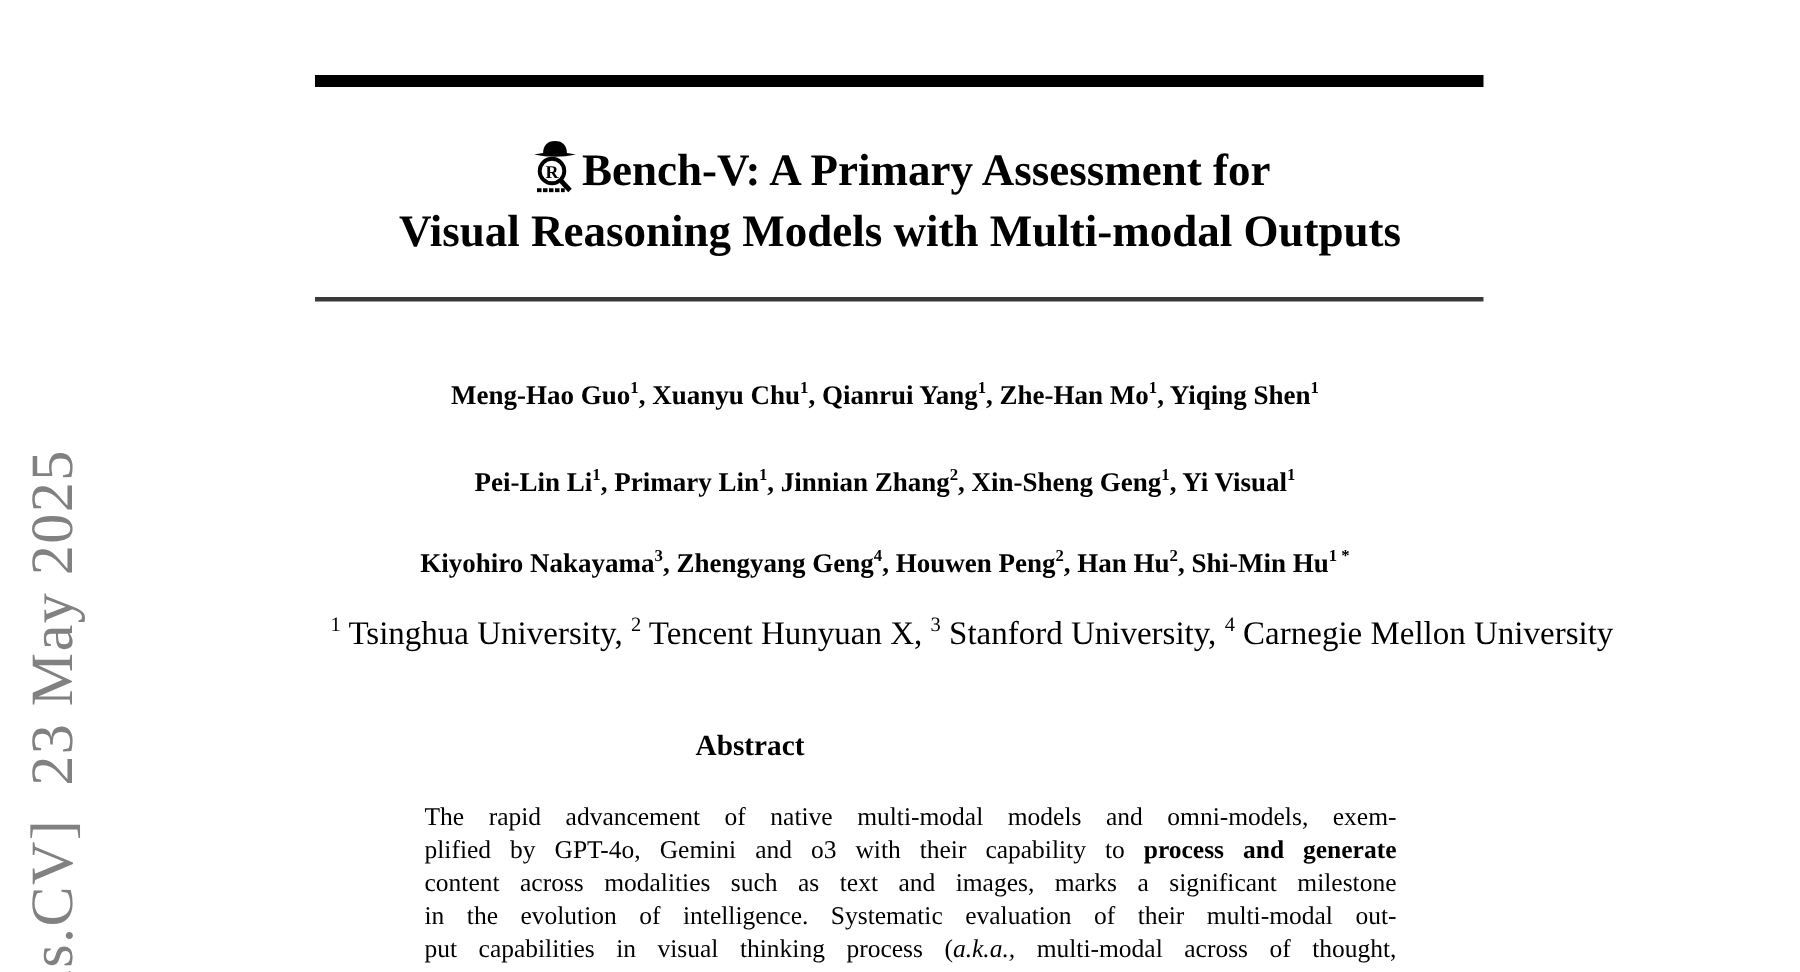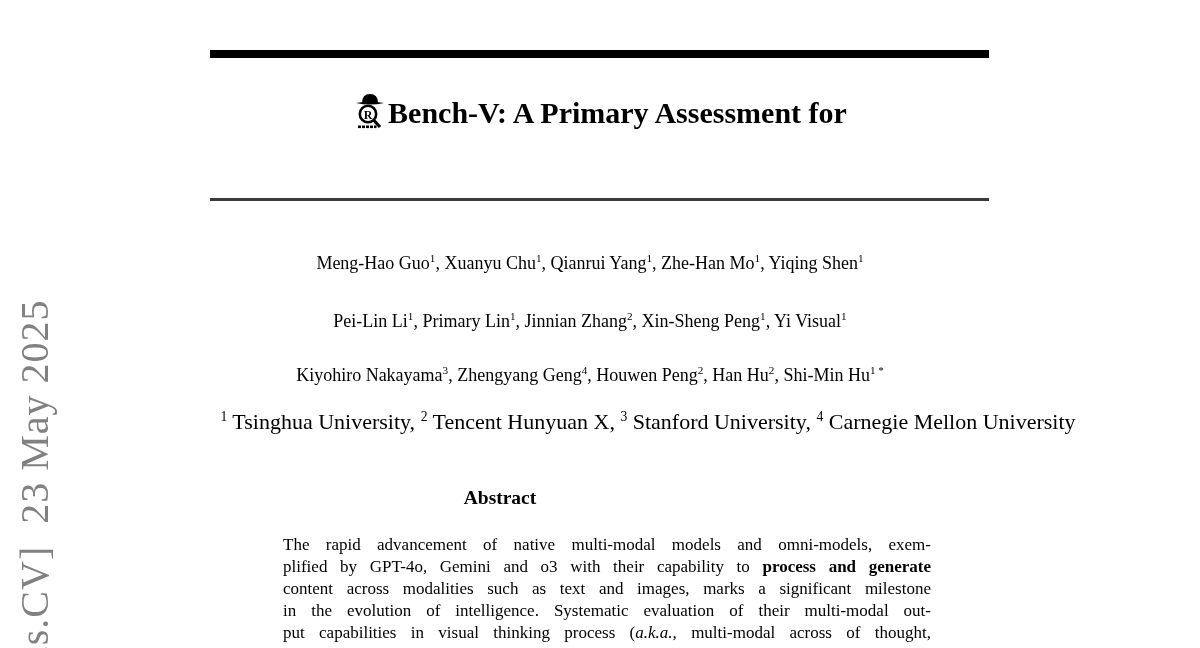--- a/index.html
+++ b/index.html
@@ -23,21 +23,21 @@
     position: absolute; left: 210px; top: 198px;
     width: 779px; height: 3px; background: #3a3a3a;
   }
   .title {
     position: absolute; left: 0; top: 92px; width: 1200px; margin: 0;
     text-align: center; font-weight: bold; font-size: 30px; line-height: 41px;
   }
   .title .logo { display: inline-block; width: 34px; height: 40px; vertical-align: -9px; margin-right: 1px; }
   .authors {
     position: absolute; left: 0; width: 1180px; text-align: center;
-    font-weight: normal; font-size: 18px;
+    font-weight: bold; font-size: 18px;
   }
   .authors-1 { top: 253px; }
   .authors-2 { top: 311px; }
   .authors-3 { top: 365px; }
   sup { font-size: 0.62em; line-height: 0; }
   .affils {
     position: absolute; left: 0; top: 409px; width: 1200px; text-align: center;
     font-size: 22px;
     padding-left: 48px;
   }
@@ -73,27 +73,28 @@
           <g fill="#000">
             <rect x="5" y="33.5" width="3" height="2.6"></rect>
             <rect x="9" y="33.5" width="3" height="2.6"></rect>
             <rect x="13" y="33.5" width="3" height="2.6"></rect>
             <rect x="17" y="33.5" width="3" height="2.6"></rect>
             <rect x="21" y="33.5" width="2.5" height="2.6"></rect>
           </g>
         </svg></span><span>Bench-V: A Primary Assessment for</span>
     </span>
     <br>
+    <span>Visual Reasoning Models with Multi-modal Outputs</span>
   </h1>
 
   <div class="bottom-rule"></div>
 
   <div class="authors authors-1"><span><span>Meng-Hao Guo</span><sup>1</sup><span>, </span></span><span><span>Xuanyu Chu</span><sup>1</sup><span>, </span></span><span><span>Qianrui Yang</span><sup>1</sup><span>, </span></span><span><span>Zhe-Han Mo</span><sup>1</sup><span>, </span></span><span><span>Yiqing Shen</span><sup>1</sup></span></div>
 
-  <div class="authors authors-2"><span><span>Pei-Lin Li</span><sup>1</sup><span>, </span></span><span><span>Primary Lin</span><sup>1</sup><span>, </span></span><span><span>Jinnian Zhang</span><sup>2</sup><span>, </span></span><span><span>Xin-Sheng Peng</span><sup>1</sup><span>, </span></span><span><span>Yi Visual</span><sup>1</sup></span></div>
+  <div class="authors authors-2"><span><span>Pei-Lin Li</span><sup>1</sup><span>, </span></span><span><span>Primary Lin</span><sup>1</sup><span>, </span></span><span><span>Jinnian Zhang</span><sup>2</sup><span>, </span></span><span><span>Xin-Sheng Geng</span><sup>1</sup><span>, </span></span><span><span>Yi Visual</span><sup>1</sup></span></div>
 
   <div class="authors authors-3"><span><span>Kiyohiro Nakayama</span><sup>3</sup><span>, </span></span><span><span>Zhengyang Geng</span><sup>4</sup><span>, </span></span><span><span>Houwen Peng</span><sup>2</sup><span>, </span></span><span><span>Han Hu</span><sup>2</sup><span>, </span></span><span><span>Shi-Min Hu</span><sup>1 *</sup></span></div>
 
   <div class="affils"><span><sup>1</sup><span> Tsinghua University, </span></span><span><sup>2</sup><span> Tencent Hunyuan X, </span></span><span><sup>3</sup><span> Stanford University, </span></span><span><sup>4</sup><span> Carnegie Mellon University</span></span></div>
 
   <div class="abstract-heading">Abstract</div>
 
   <div class="abstract-body">
       <div class="abs-line"><span>The rapid advancement of native multi-modal models and omni-models, exem-</span></div>
       <div class="abs-line"><span>plified by GPT-4o, Gemini and o3 with their capability to </span><span class="b">process and generate</span></div>

